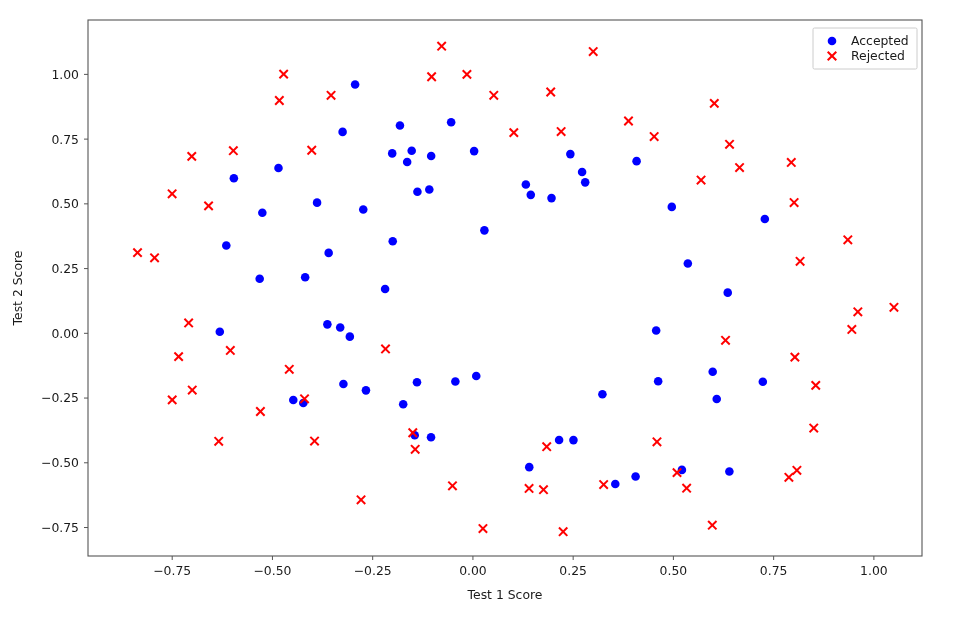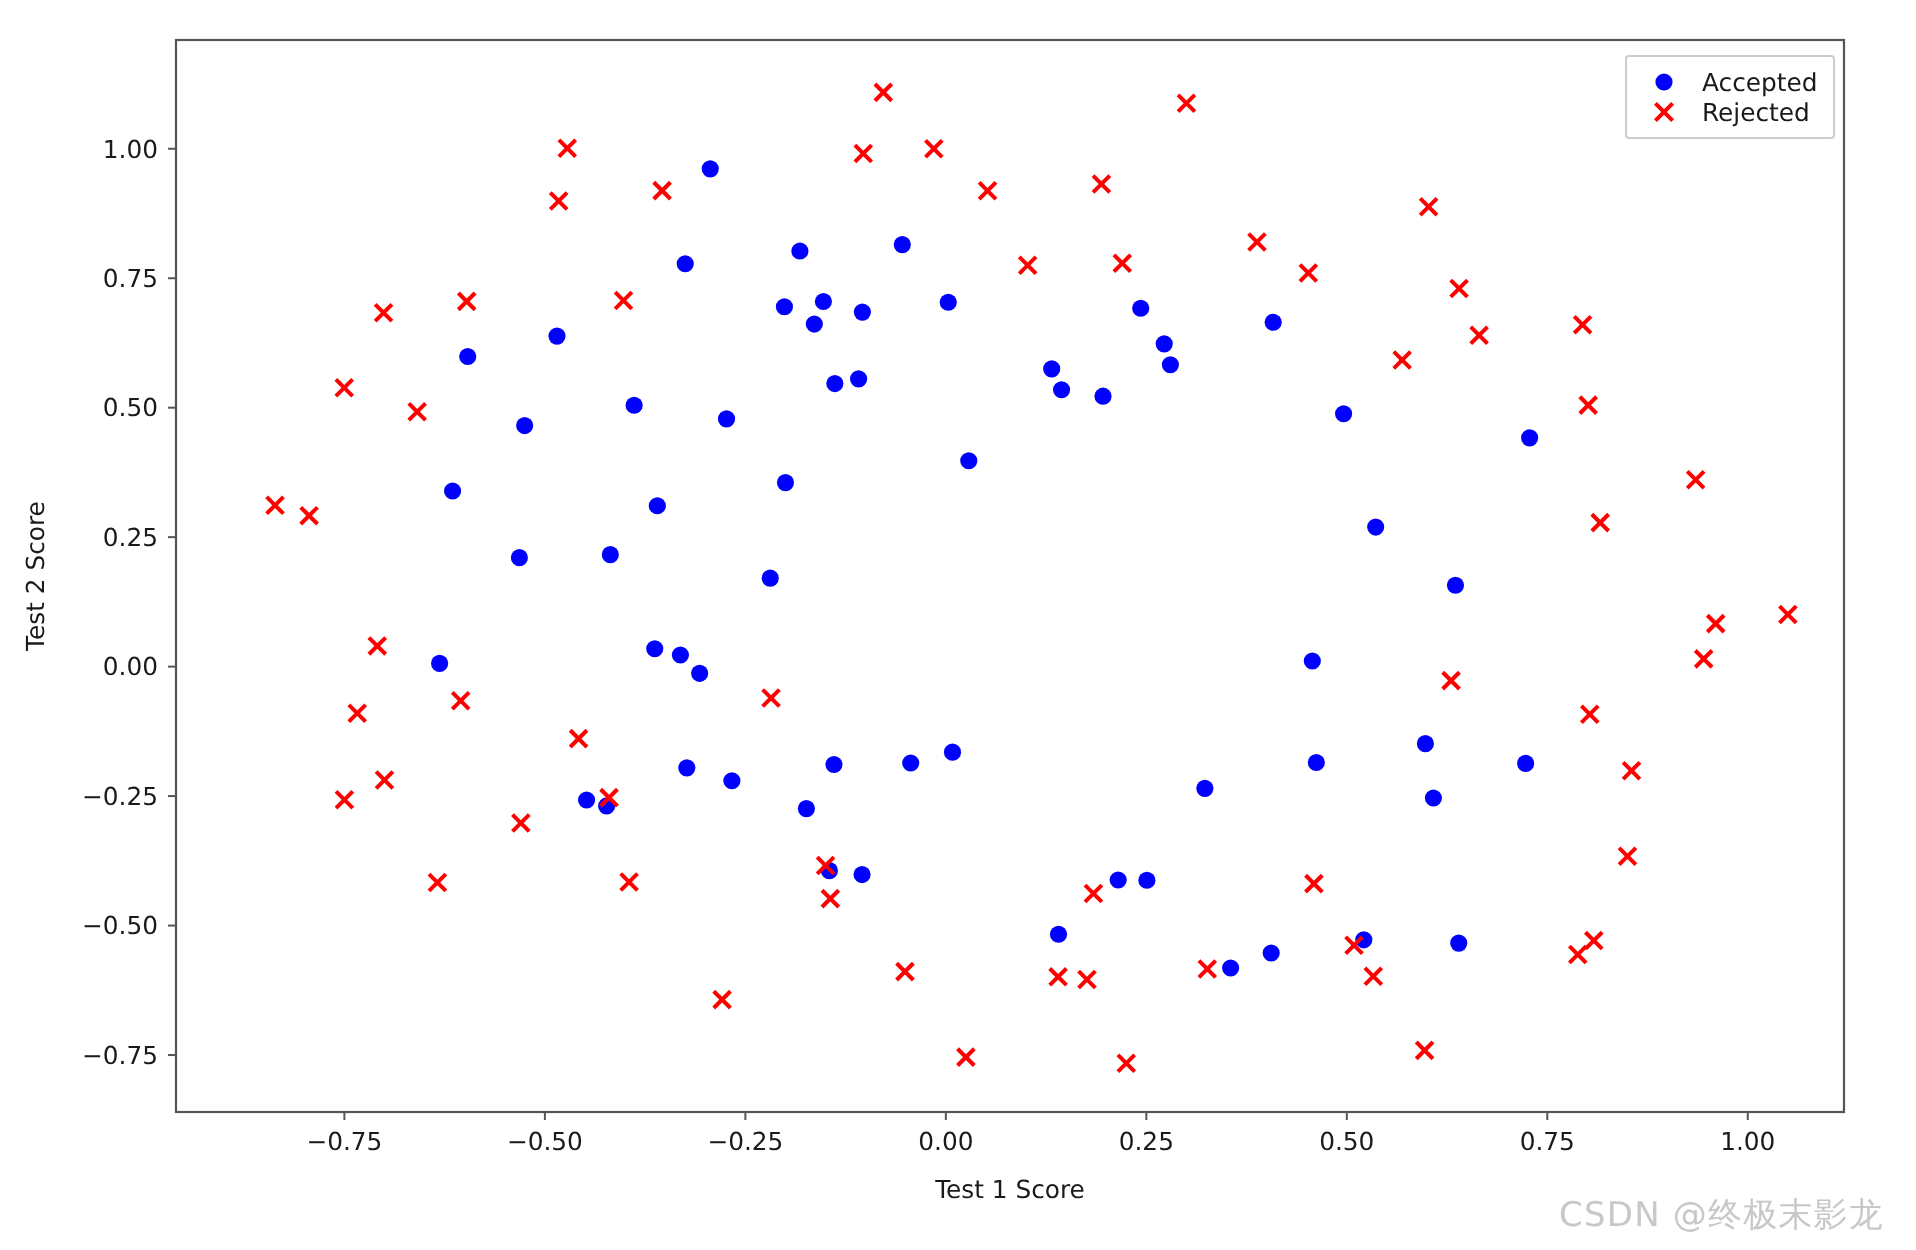--- a/index.html
+++ b/index.html
@@ -435,14 +435,13 @@
         <rect x="813" y="28" width="104" height="41" rx="1.5" class="legend-box"></rect>
         <circle cx="832" cy="41" r="4.3" fill="#0000ff"></circle>
         <text x="851" y="45.3" class="legend-label">Accepted</text>
         <g>
           <line x1="827.7" y1="51.7" x2="836.3" y2="60.3" stroke="#ff0000" class="marker-x"></line>
           <line x1="827.7" y1="60.3" x2="836.3" y2="51.7" stroke="#ff0000" class="marker-x"></line>
         </g>
         <text x="851" y="60.3" class="legend-label">Rejected</text>
       </g>
     </svg>
-  <div class="watermark">CSDN @终极末影龙</div>
 </div>
 
 </body></html>

